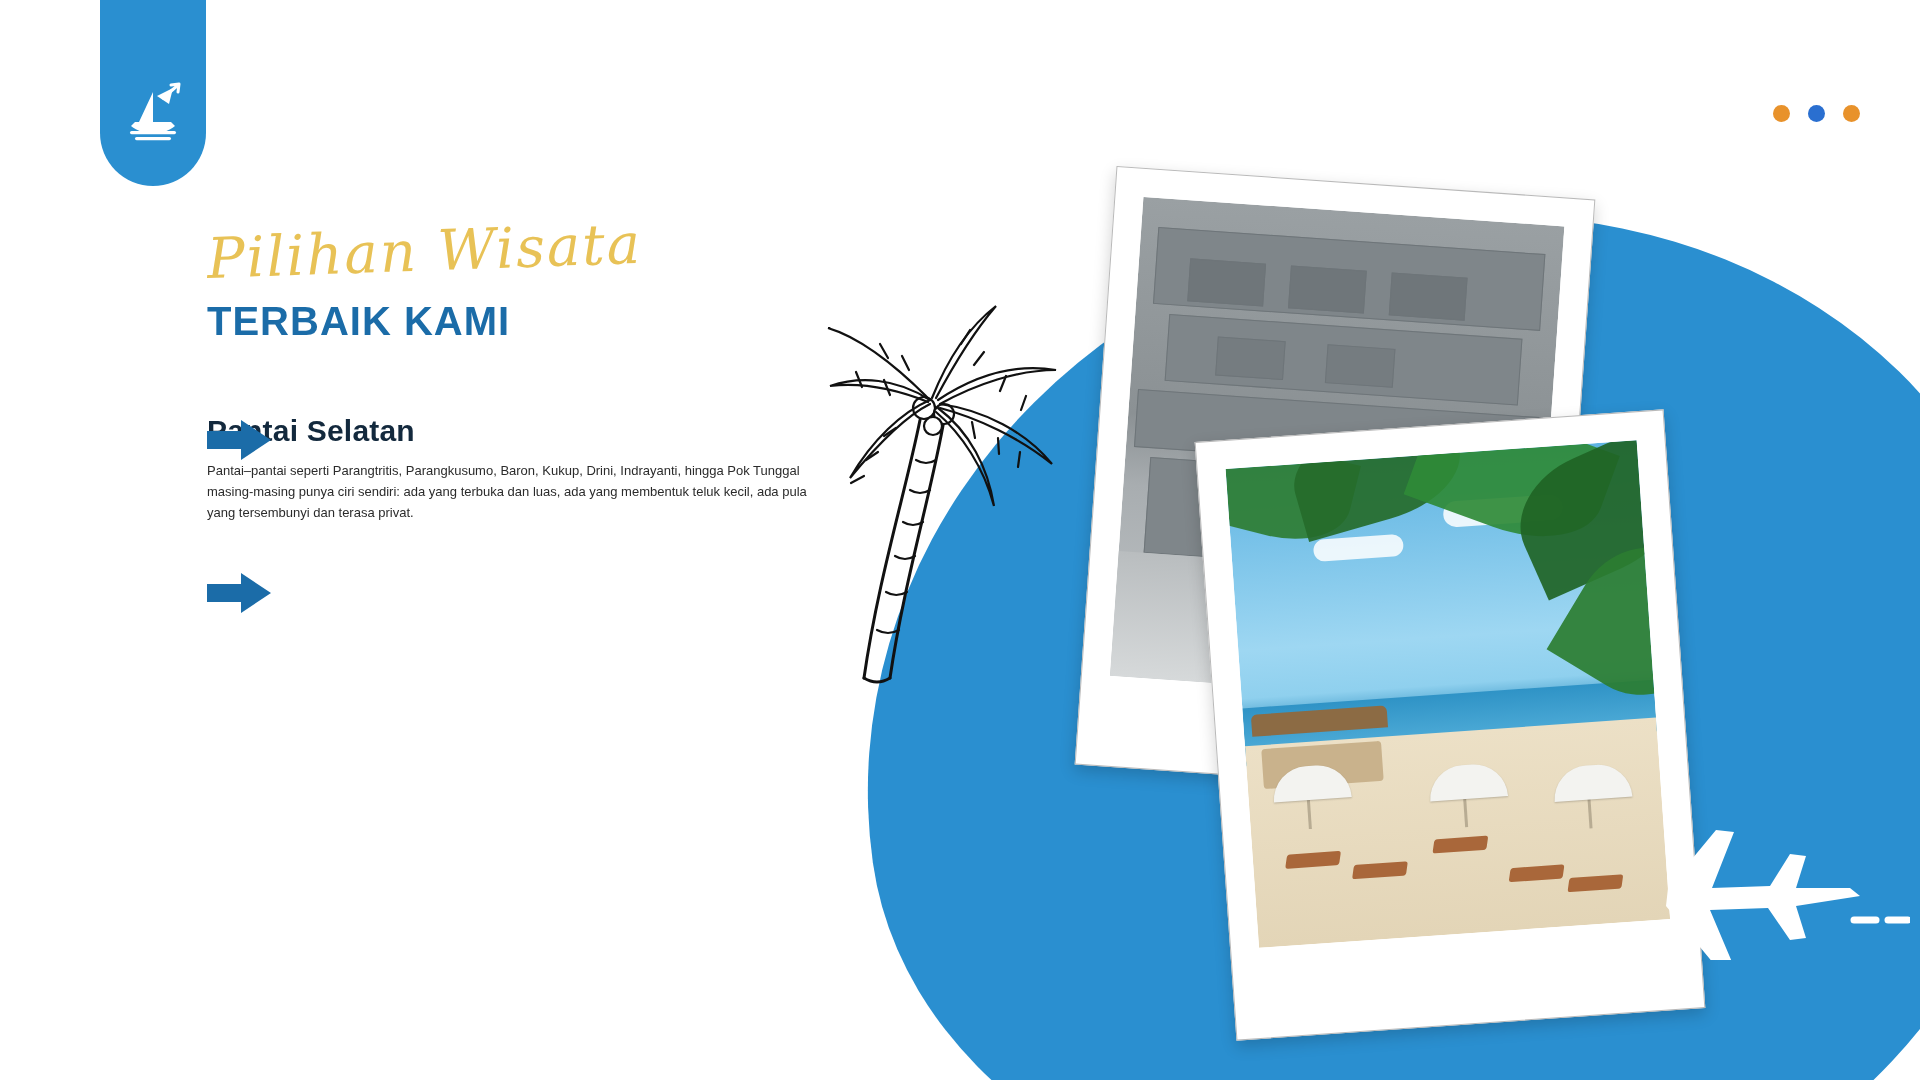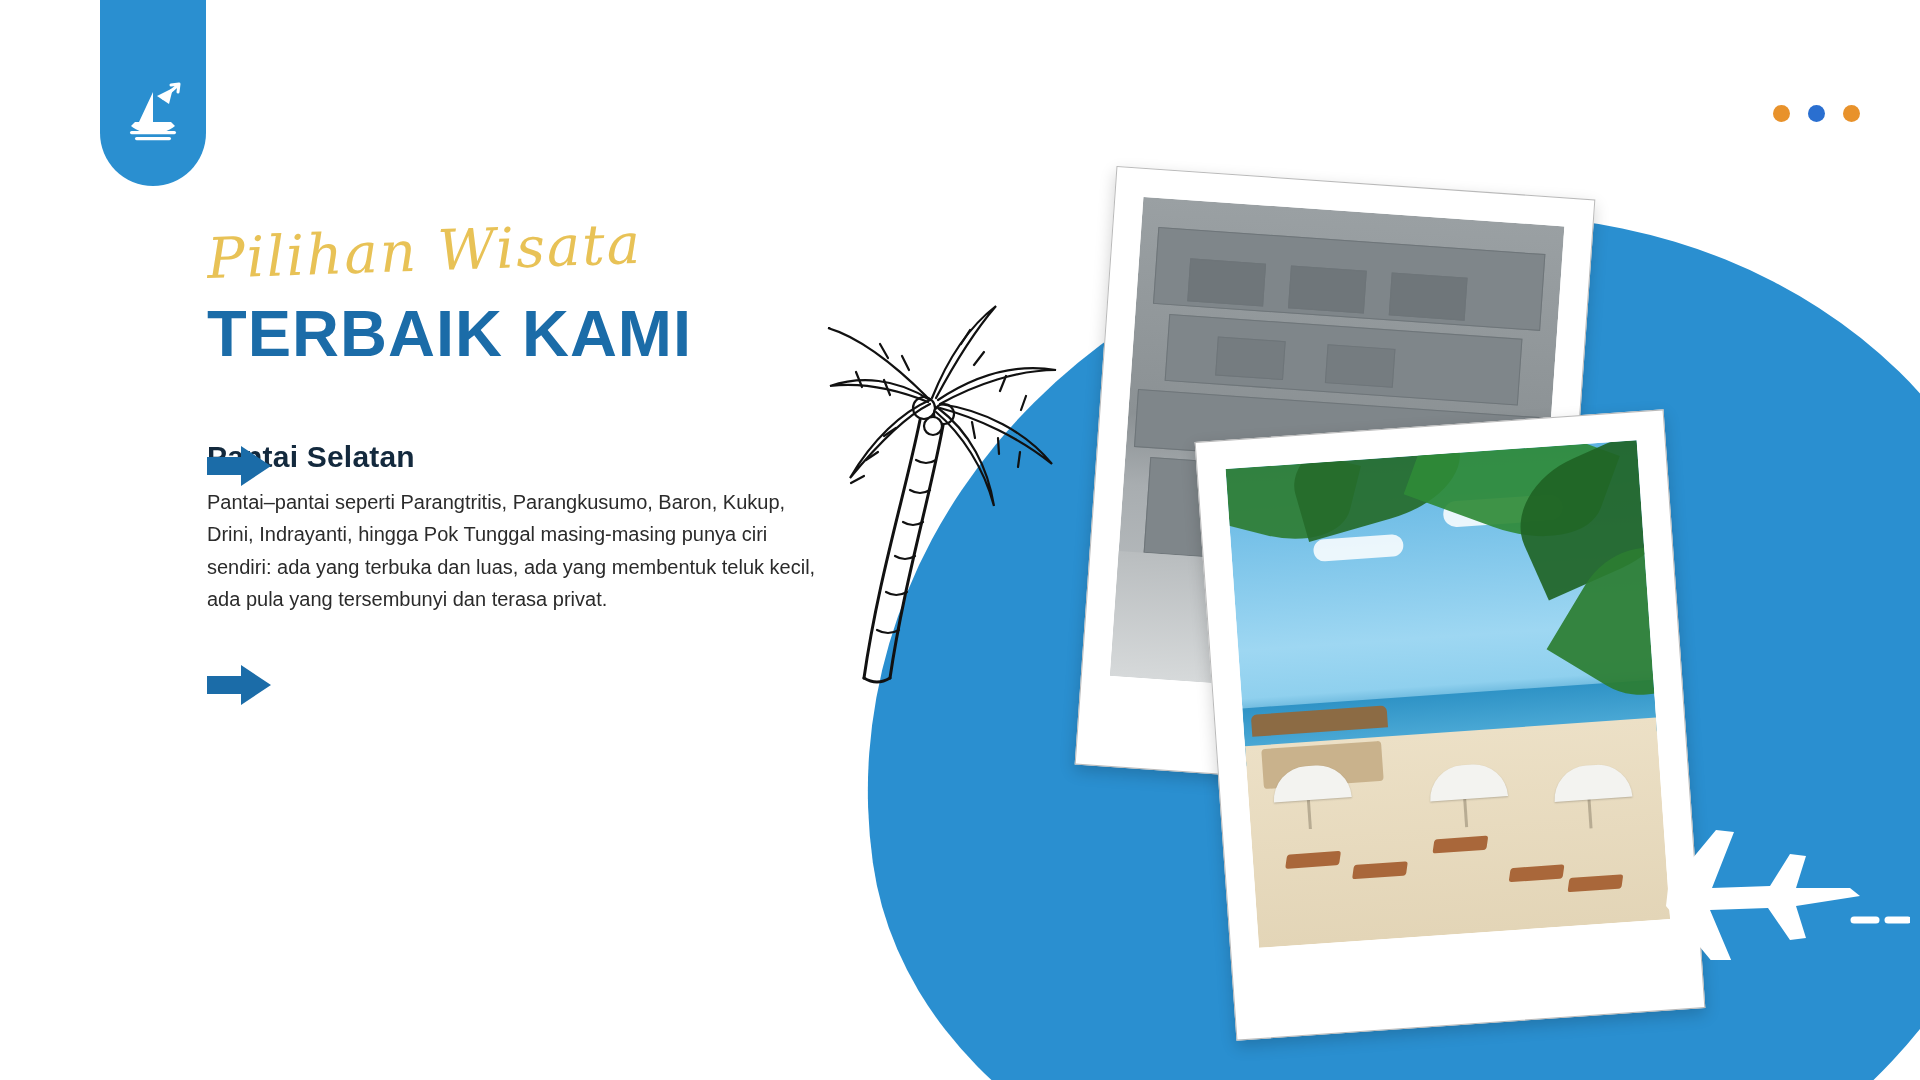--- a/index.html
+++ b/index.html
@@ -80,21 +80,21 @@
     color: #e8c256;
     letter-spacing: 2px;
     margin: 0 0 4px 0;
     line-height: 1.1;
     transform: rotate(-2deg);
     transform-origin: left center;
   }
   .main-title {
     font-family: "Liberation Sans", sans-serif;
     font-weight: bold;
-    font-size: 65px;
+    font-size: 40px;
     color: #1b6ca8;
     letter-spacing: 1px;
     margin: 10px 0 0 0;
     line-height: 1.05;
   }
 
   .items {
     margin-top: 72px;
   }
   .item {
@@ -113,21 +113,21 @@
   .item-title {
     font-family: "Liberation Sans", sans-serif;
     font-weight: bold;
     font-size: 30px;
     color: #13293d;
     margin: 0 0 12px 0;
     letter-spacing: 0.2px;
   }
   .item-text {
     font-family: "Liberation Sans", sans-serif;
-    font-size: 20px;
+    font-size: 13px;
     line-height: 1.62;
     color: #2b2b2b;
     margin: 0;
     max-width: 625px;
   }
 
   
   .palm {
     position: absolute;
     left: 820px;

